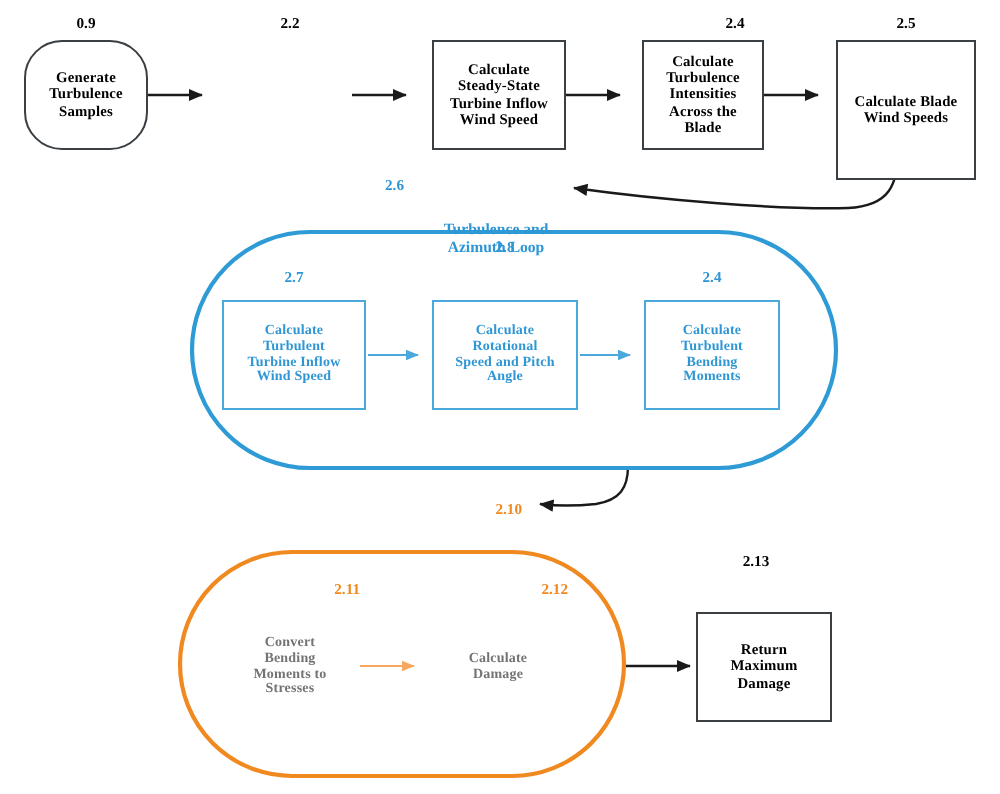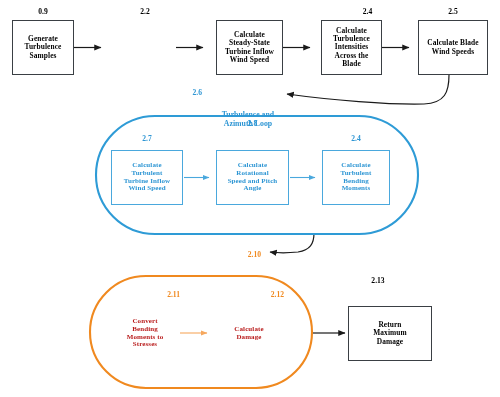--- a/index.html
+++ b/index.html
@@ -43,21 +43,21 @@
   }
   .node-black .node-text { font-size: 7.4px; }
   .node-blue {
     border: 1.1px solid #4aa8dd;
     color: #2e96d4;
   }
   .node-blue .node-text { font-size: 7.0px; }
   .node-orange {
     border: 1.1px solid #f5a košt;
     border-color: #f6a85e;
-    color: #b91c1c;
+    color: #737373;
   }
   .node-orange .node-text { font-size: 7.0px; }
 
   .num {
     position: absolute;
     font-weight: bold;
     font-size: 7.6px;
     text-align: center;
     z-index: 3;
     white-space: nowrap;
@@ -111,21 +111,21 @@
 
     <line x1="184" y1="177.5" x2="209" y2="177.5" stroke="#4aa8dd" stroke-width="1.1" marker-end="url(#arrow-blue)"></line>
     <line x1="290" y1="177.5" x2="315" y2="177.5" stroke="#4aa8dd" stroke-width="1.1" marker-end="url(#arrow-blue)"></line>
 
     <line x1="180" y1="333" x2="207" y2="333" stroke="#f6a85e" stroke-width="1.1" marker-end="url(#arrow-orange)"></line>
 
     <line x1="313" y1="333" x2="345" y2="333" stroke="#1a1a1a" stroke-width="1.2" marker-end="url(#arrow-black)"></line>
   </svg>
 
   <div class="num num-black" style="left:12px; top:7px; width:62px;">0.9</div>
-  <div class="node node-black" style="left:12px; top:20px; width:62px; height:55px;">
+  <div class="node node-black" style="left:12px; top:20px; width:62px; height:55px;border-radius:19px;">
     <span class="node-text" style="white-space: pre-line;">Generate
 Turbulence
 Samples</span>
   </div>
 
   <div class="num num-black" style="left:114px; top:7px; width:62px;">2.2</div>
 
   <div class="num num-black" style="left:216px; top:7px; width:67px;margin-top:48px;">2.3</div>
   <div class="node node-black" style="left:216px; top:20px; width:67px; height:55px;">
     <span class="node-text" style="white-space: pre-line;">Calculate
@@ -137,21 +137,21 @@
   <div class="num num-black" style="left:337px; top:7px; width:61px;">2.4</div>
   <div class="node node-black" style="left:321px; top:20px; width:61px; height:55px;">
     <span class="node-text" style="white-space: pre-line;">Calculate
 Turbulence
 Intensities
 Across the
 Blade</span>
   </div>
 
   <div class="num num-black" style="left:418px; top:7px; width:70px;">2.5</div>
-  <div class="node node-black" style="left:418px; top:20px; width:70px; height:55px;">
+  <div class="node node-black" style="left:418px; top:20px; width:70px; height:70px;">
     <span class="node-text" style="white-space: pre-line;">Calculate Blade
 Wind Speeds</span>
   </div>
 
   <div class="num num-blue" style="left:186px; top:88px; width:16px;text-align:right;">2.6</div>
   <div class="loop-label loop-label-blue" style="left:206px; top:86px; width:84px;">Turbulence and
 Azimuth Loop</div>
 
   <div class="num num-blue" style="left:111px; top:134px; width:72px;">2.7</div>
   <div class="node node-blue" style="left:111px; top:150px; width:72px; height:55px;">
@@ -187,19 +187,19 @@
 Stresses</span>
   </div>
 
   <div class="num num-orange" style="left:214px; top:290px; width:70px;">2.12</div>
   <div class="node node-orange" style="left:214px; top:306px; width:70px; height:55px;">
     <span class="node-text" style="white-space: pre-line;">Calculate
 Damage</span>
   </div>
 
   <div class="num num-black" style="left:348px; top:276px; width:60px;">2.13</div>
-  <div class="node node-black" style="left:348px; top:306px; width:84px; height:55px;">
+  <div class="node node-black" style="left:348px; top:306px; width:68px; height:55px;">
     <span class="node-text" style="white-space: pre-line;">Return
 Maximum
 Damage</span>
   </div>
 
 </div>
 
 </body></html>

